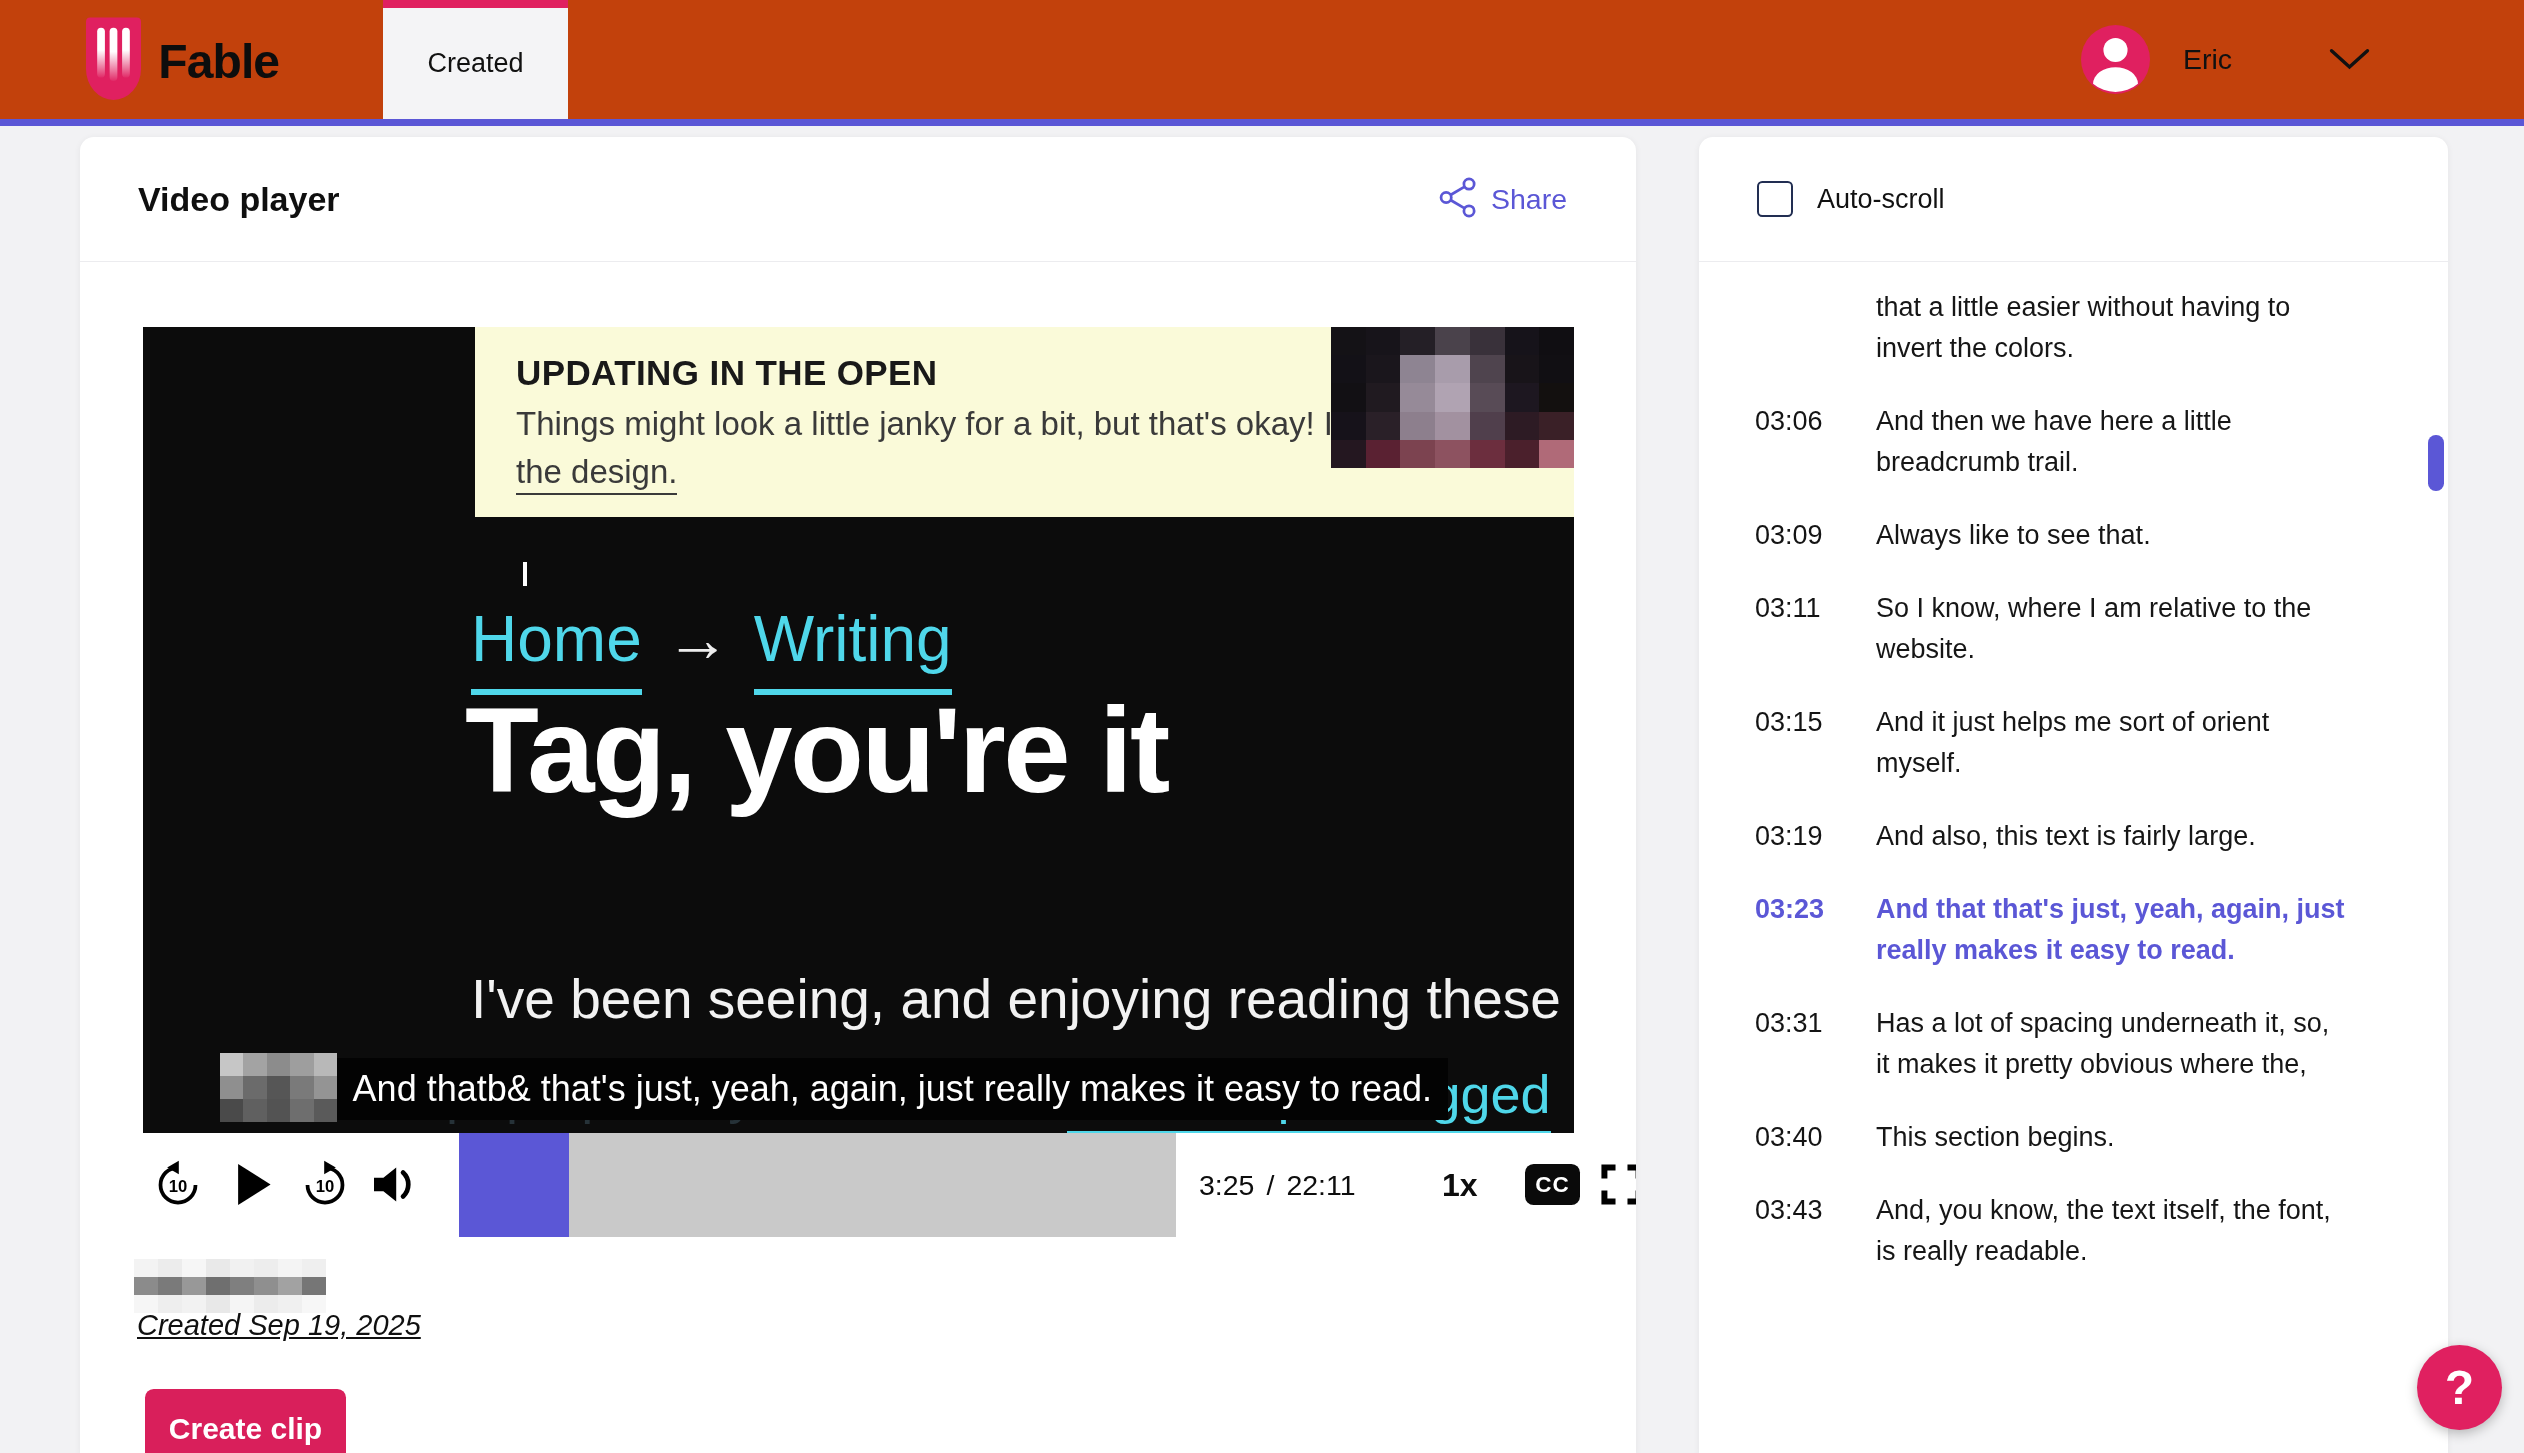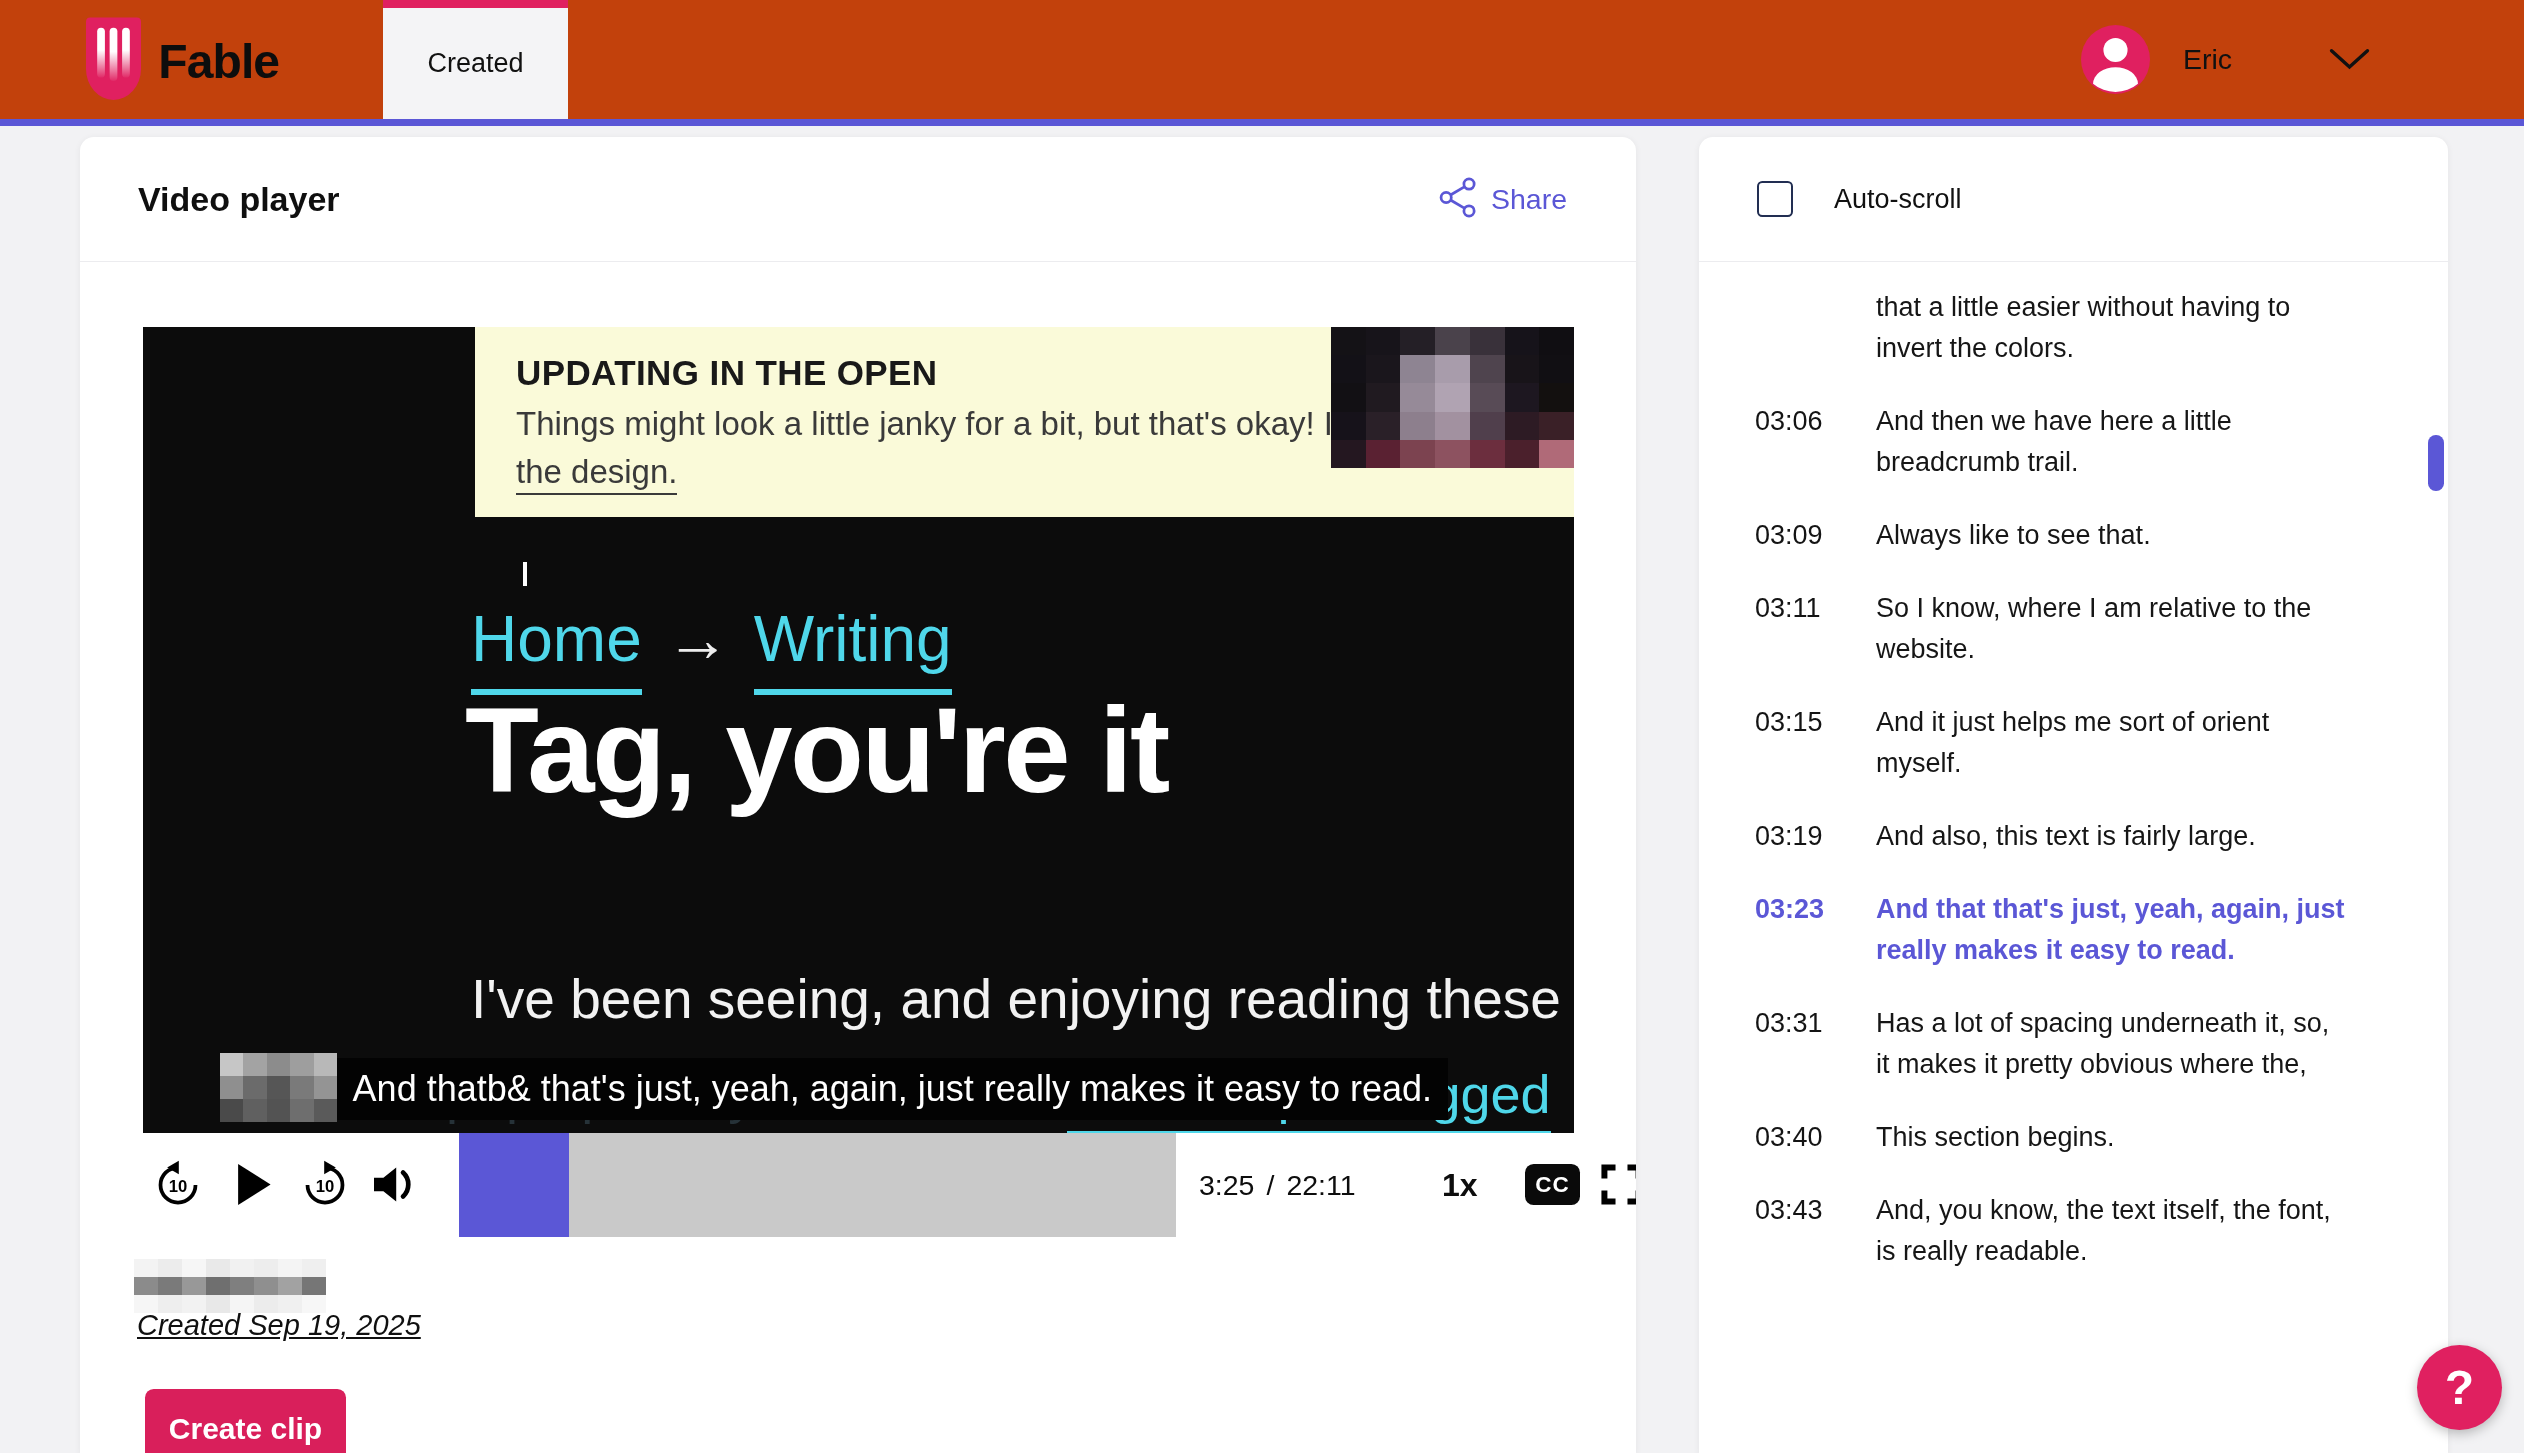--- a/index.html
+++ b/index.html
@@ -94,21 +94,21 @@
   .created-label { position:absolute; left:57px; top:1172px; font-size:29px; font-style:italic; color:#101010;text-decoration:underline; }
   .create-clip-btn {
     position:absolute; left:65px; top:1252px; width:201px; height:80px;
     background:#D91F5B; border:none; border-radius:8.6px; cursor:pointer;
     color:#fff; font-size:30px; font-weight:700; font-family:"Liberation Sans",sans-serif;
   }
 
   
   .transcript-card { left:1699px; width:749px; height:1317px; }
   .transcript-card .card-head { padding:0 61px 0 58px; }
-  .autoscroll { display:flex; align-items:center; gap:41px; cursor:pointer; }
+  .autoscroll { display:flex; align-items:center; gap:24px; cursor:pointer; }
   .checkbox { width:36px; height:36px; border:2.6px solid #222E52; border-radius:5.2px; background:#fff; }
   .autoscroll-label { font-size:27px; color:#111; }
   .t-list { position:absolute; left:0; top:127px; width:749px; height:1190px; padding:23px 0 0 56px; overflow:hidden; }
   .t-entry { display:flex; margin-bottom:32px; cursor:pointer; }
   .t-time { width:121px; flex:none; font-size:27px; line-height:41px; color:#141414; }
   .t-text { width:474px; font-size:27px; line-height:41px; color:#161616; }
   .t-entry.active .t-time, .t-entry.active .t-text { color:#5B57D6; font-weight:700; }
   .t-scrollthumb { position:absolute; right:4.3px; top:298px; width:15.6px; height:56px; border-radius:7.8px; background:#5B57D6; }
 
   

